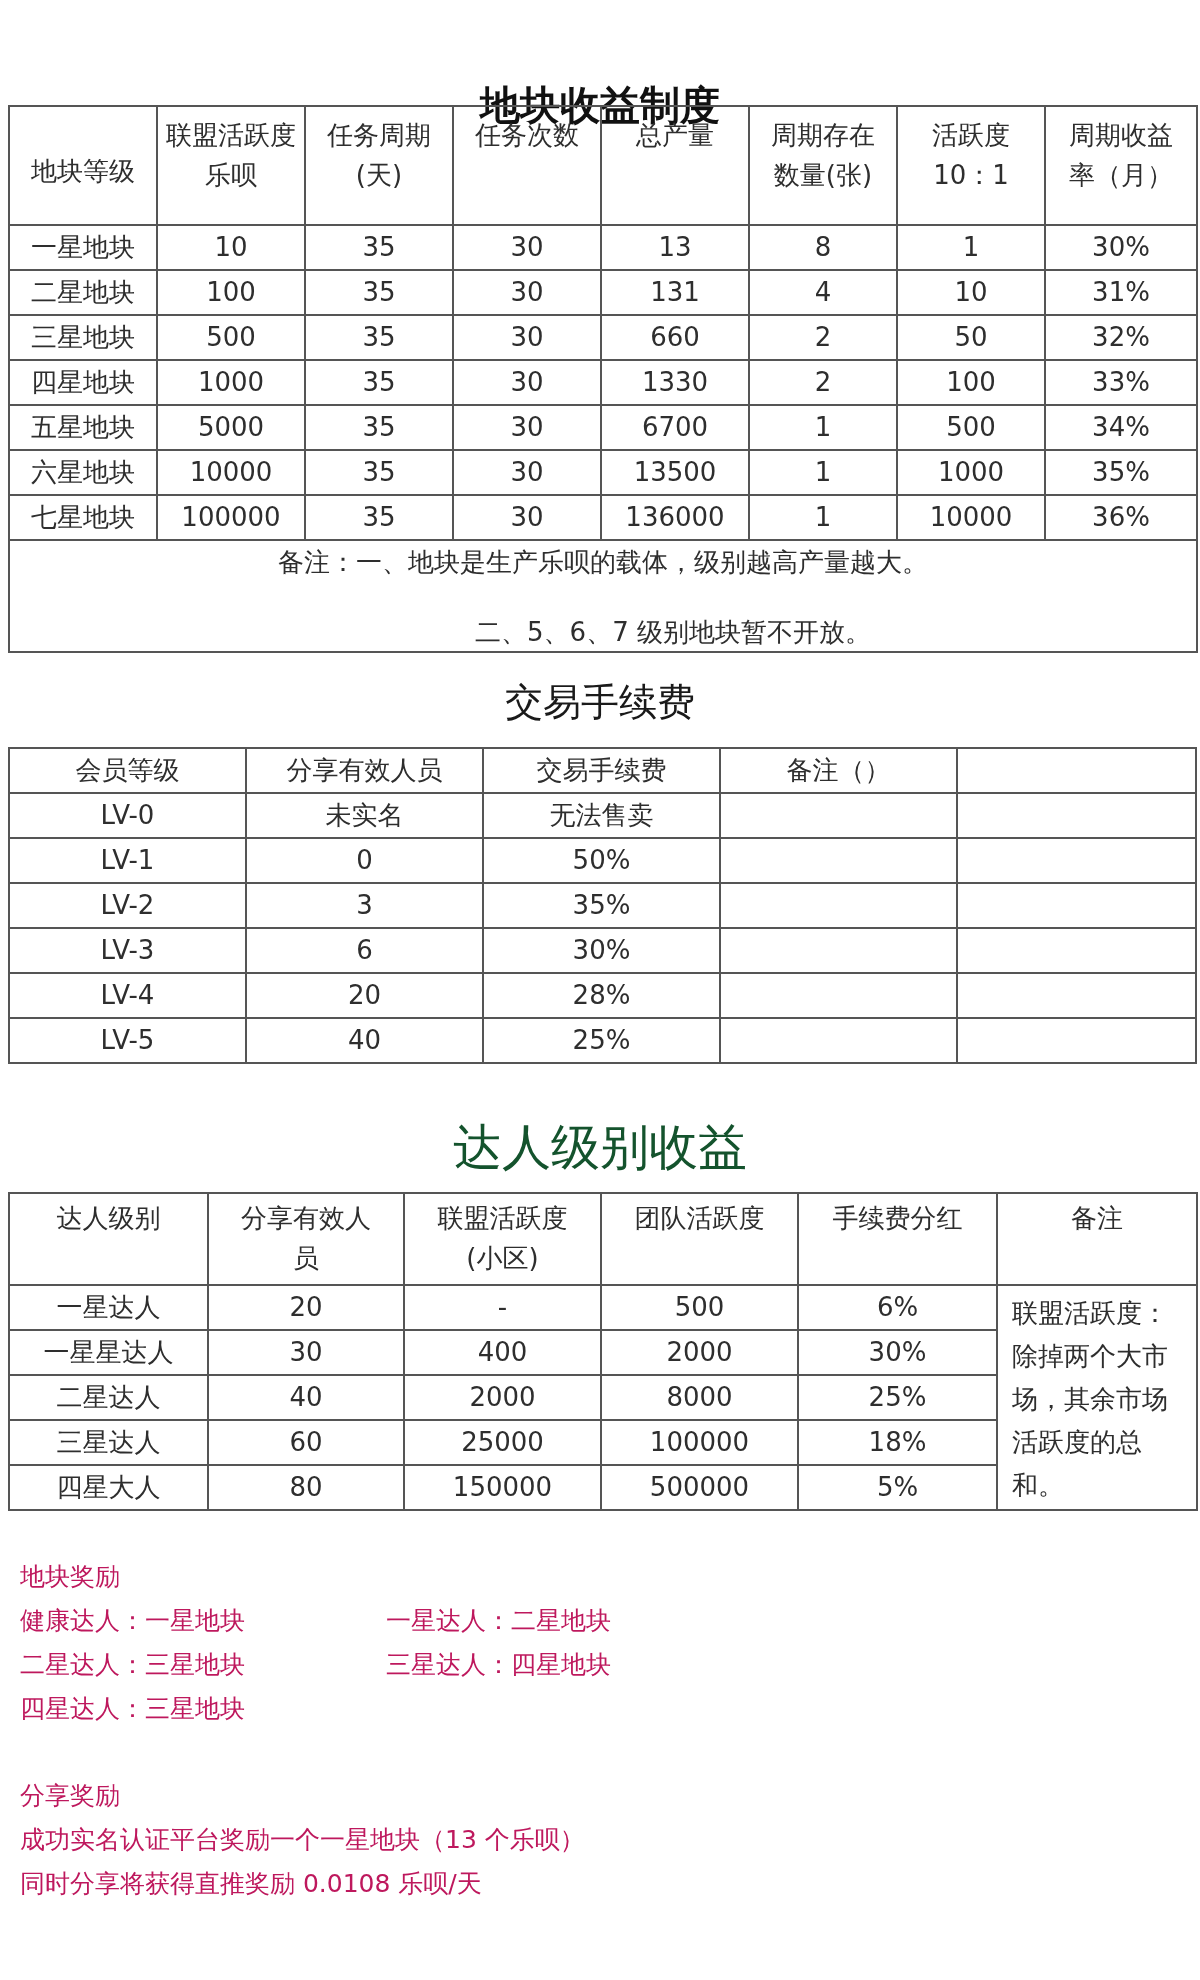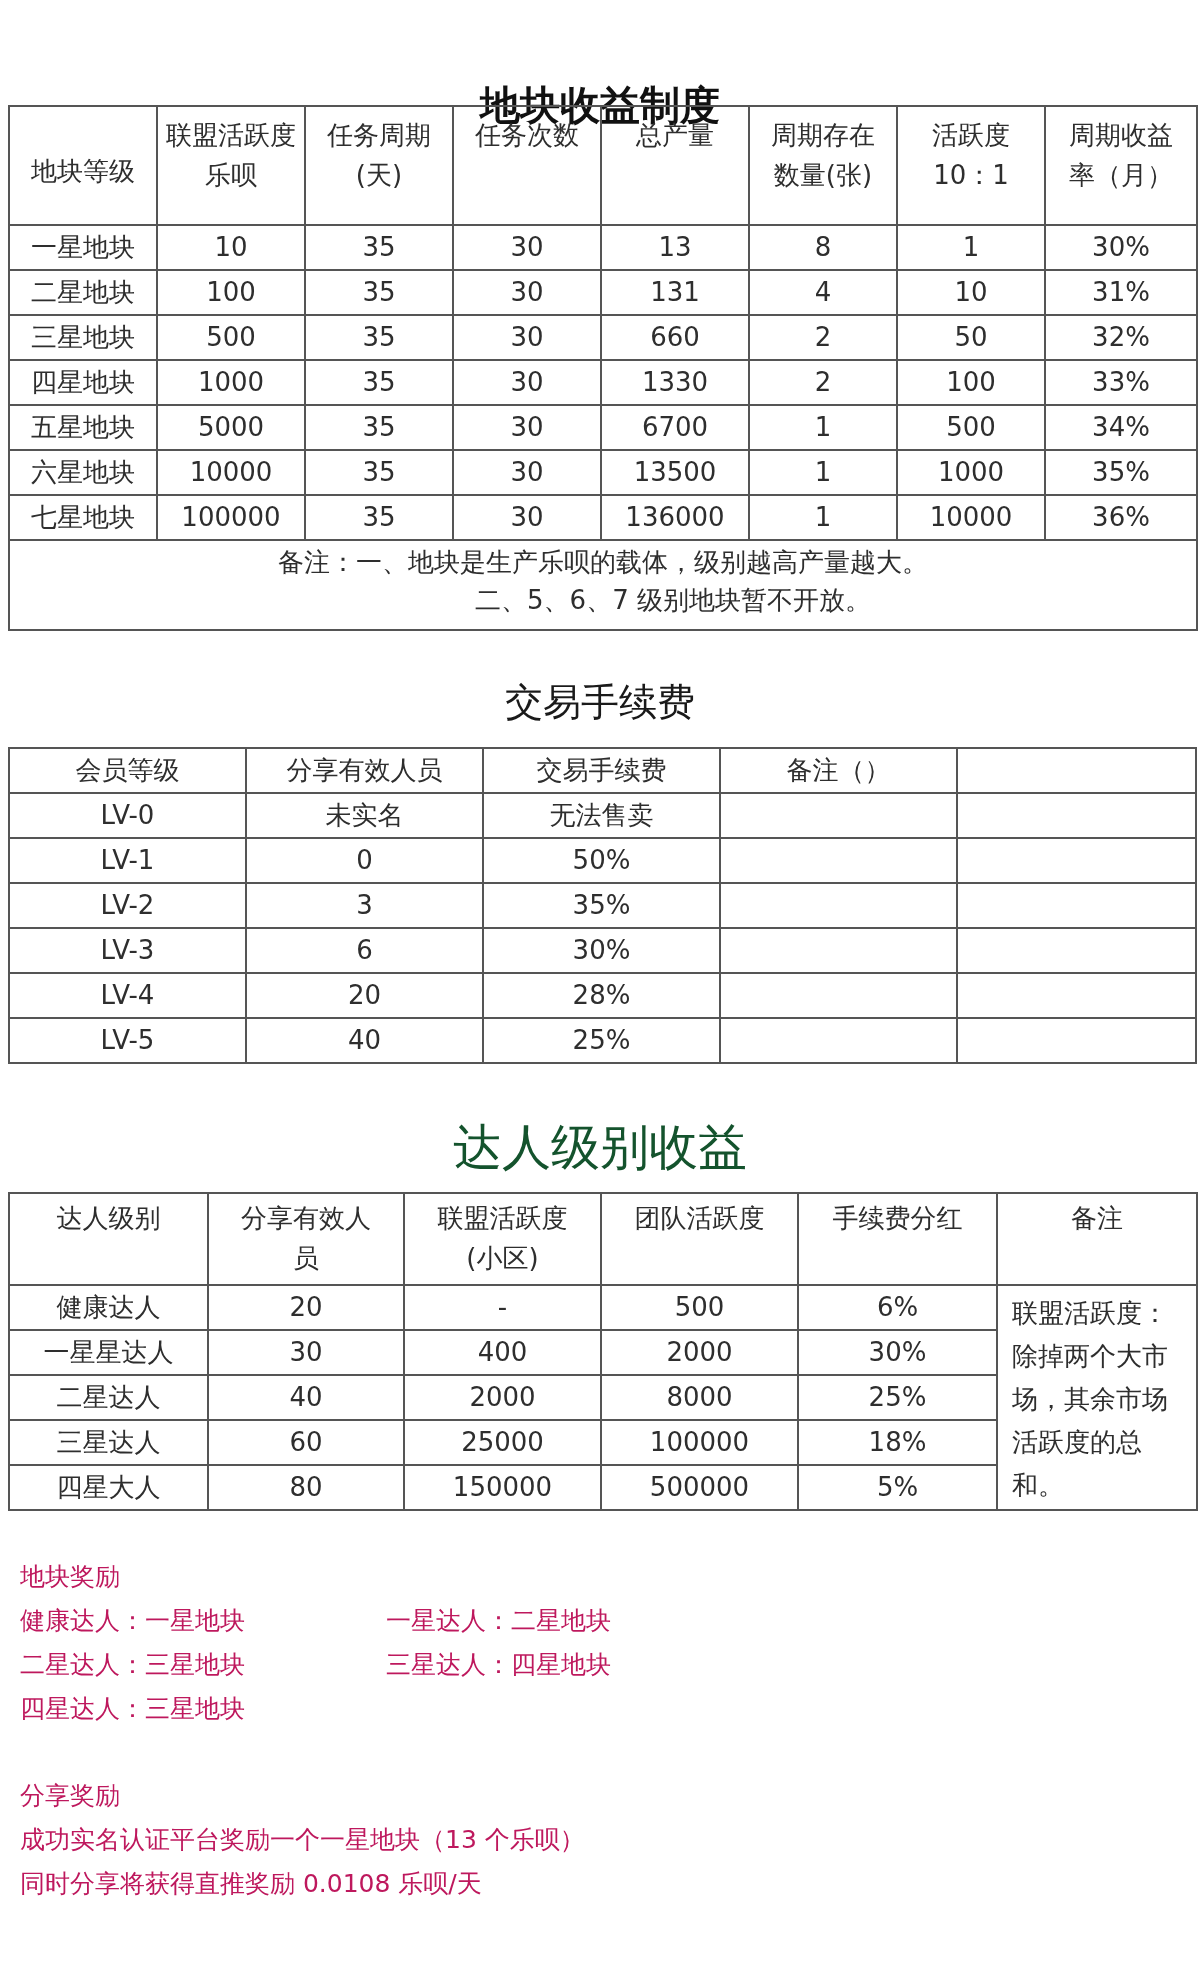--- a/index.html
+++ b/index.html
@@ -167,21 +167,21 @@
       <td>35</td>
       <td>30</td>
       <td>136000</td>
       <td>1</td>
       <td>10000</td>
       <td>36%</td>
     </tr>
     <tr>
       <td class="note" colspan="8">
         <div style="padding-left:0;">备注：一、地块是生产乐呗的载体，级别越高产量越大。</div>
-        <div style="padding-left:140px;">二、5、6、7 级别地块暂不开放。</div>
+        <div style="padding-left:140px;margin-top:32px;">二、5、6、7 级别地块暂不开放。</div>
       </td>
     </tr>
   </tbody>
 </table>
 
 <div class="title" id="t2-title">交易手续费</div>
 <table id="t2">
   <colgroup>
     <col style="width:237px">
       <col style="width:237px">
@@ -273,21 +273,21 @@
       <th>
           <div>手续费分红</div>
         </th>
       <th>
           <div>备注</div>
         </th>
     </tr>
   </thead>
   <tbody>
     <tr>
-      <td>健康达人</td>
+      <td>一星达人</td>
       <td>20</td>
       <td>-</td>
       <td>500</td>
       <td>6%</td>
       <td class="remark" rowspan="5">联盟活跃度：除掉两个大市场，其余市场活跃度的总和。</td>
     </tr>
     <tr>
       <td>一星星达人</td>
       <td>30</td>
       <td>400</td>

